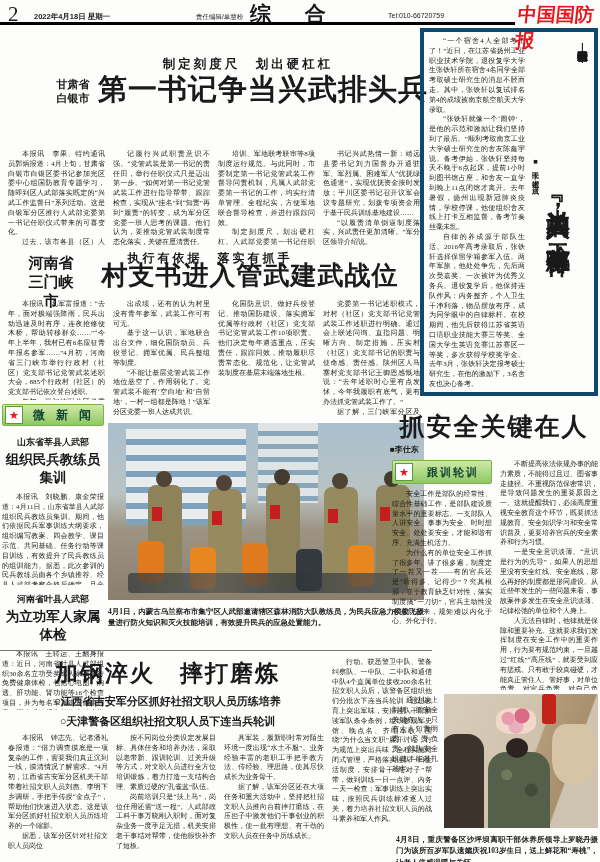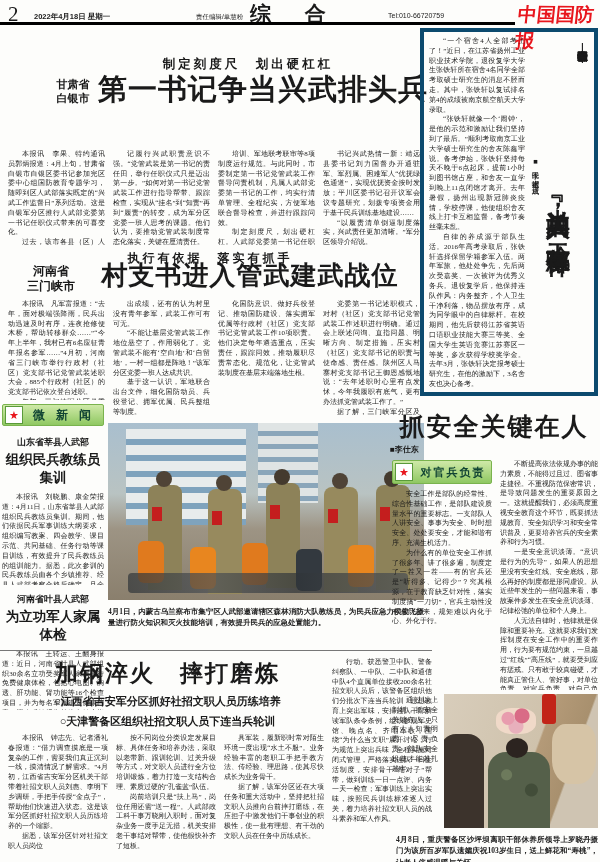--- a/index.html
+++ b/index.html
@@ -52,33 +52,33 @@
   <div class="col" style="left:218px;top:150px;width:97px;height:96px;">
       <p class="para">培训、军地联考联审等8项制度运行规范。与此同时，市委制定第一书记党管武装工作督导问责机制，凡属人武部党委第一书记的工作，均实行清单管理、全程纪实，方便军地联合督导检查，并进行跟踪问效。</p>
       <p class="para">制定刻度尺，划出硬杠杠。人武部党委第一书记任职仪式召开以来，第一</p>
     </div>
   <div class="col" style="left:323px;top:150px;width:97px;height:96px;">
       <p class="para">书记兴武热情一新：靖远县委书记刘力国督办开通驻军、军烈属、困难军人“优抚绿色通道”，实现优抚资金按时发放；平川区委书记召开议军会议专题研究，划拨专项资金用于基干民兵训练基地建设……</p>
       <p class="para">“以履责清单倒逼制度落实，兴武责任更加清晰。”军分区领导介绍说。</p>
     </div>
 
   <div class="abs kicker" style="left:0;top:250px;width:420px;font-size:12px;">执行有依据　落实有抓手</div>
-  <div class="abs hei loc" style="left:24px;top:264px;width:54px;font-size:12px;">
+  <div class="abs hei loc" style="left:24px;top:254px;width:54px;font-size:15px;">
     <div>河南省</div>
     <div>三门峡市</div>
   </div>
   <div class="abs hei headline" style="left:80px;top:258px;width:340px;font-size:26px;letter-spacing:1px;">村支书进入管武建武战位</div>
   <div class="col" style="left:8px;top:300px;width:97px;height:100px;">
       <p class="para">本报讯　凡军富报道：“去年，面对极端强降雨，民兵出动迅速及时有序，连夜抢修便木桥，帮助转移群众……”“今年上半年，我村已有6名应征青年报名参军……”4月初，河南省三门峡市举行行政村（社区）党支部书记党管武装述职大会，885个行政村（社区）的党支部书记依次登台述职。</p>
       <p class="para">年初，三门峡军分区党委一班人在基层走访调研时发现，部分村干部对落实新时代党管武装制度思路不清。</p>
     </div>
   <div class="col" style="left:113px;top:300px;width:97px;height:118px;">
       <p class="para">出成绩，还有的认为村里没有青年参军，武装工作可有可无。</p>
+      <p class="para">基于这一认识，军地联合出台文件，细化国防动员、兵役登记、拥军优属、民兵整组等制度。</p>
       <p class="para">“不能让基层党管武装工作地位悬空了，作用弱化了。党管武装不能有‘空白地’和‘自留地’，一村一组都是阵地！”该军分区党委一班人达成共识。</p>
-      <p class="para">基于这一认识，军地联合出台文件，细化国防动员、兵役登记、拥军优属、民兵整组等制度。</p>
     </div>
   <div class="col" style="left:218px;top:300px;width:97px;height:118px;">
       <p class="para">化国防意识、做好兵役登记、推动国防建设、落实拥军优属等行政村（社区）党支部书记党管武装工作10项职责。他们决定每年遴选重点，压实责任，跟踪问效，推动履职尽责常态化、规范化，让党管武装制度在基层末端落地生根。</p>
     </div>
   <div class="col" style="left:323px;top:300px;width:97px;height:118px;">
       <p class="para">党委第一书记述职模式，对村（社区）党支部书记党管武装工作述职进行明确。通过会上联述问询、直指问题、明晰方向、制定措施，压实村（社区）党支部书记的职责与使命感、责任感。陕州区人马寨村党支部书记王御恩感慨地说：“去年述职时心里有点发怵，今年我履职有底气，更有办法抓党管武装工作了。”</p>
       <p class="para">据了解，三门峡军分区及所属人武部将结合重点民兵分队建设，建立跟踪问效机制。</p>
     </div>
 
   <div class="abs" style="left:2px;top:404px;width:102px;">
@@ -123,21 +123,21 @@
     <div class="vert" style="font-size:7.5px;padding-top:120px;width:12px;">■李干民　本报记者　何正成</div>
     <div class="vert" style="font-size:24px;font-weight:900;width:34px;text-align:center;letter-spacing:2px;">『当过兵的人，干啥都像样』</div>
     <div class="vert hei" style="font-size:10px;font-weight:bold;width:15px;padding-top:6px;">退役复学大学生张铁轩激励舍友全部考取硕士研究生——</div>
   </div>
 
   <div class="abs hei headline" style="left:390px;top:410px;width:208px;font-size:25px;letter-spacing:2px;">抓安全关键在人</div>
   <div class="abs" style="left:390px;top:444px;width:208px;font-size:8px;font-weight:bold;">■李仕东</div>
   <div class="abs" style="left:392px;top:460px;width:100px;height:230px;overflow:hidden;">
     <div class="greenbar" style="height:22px;margin-bottom:6px;">
       <span class="tile">★</span>
-      <span class="lbl" style="font-size:11px;letter-spacing:2px;">对官兵负责</span>
+      <span class="lbl" style="font-size:11px;letter-spacing:2px;">跟训轮训</span>
     </div>
     <div style="font-size:7px;line-height:1.4;">
         <p class="para">安全工作是部队的经常性、综合性基础工作，是部队建设质量水平的重要标志。一支部队人人讲安全、事事为安全、时时想安全、处处要安全，才能和谐有序、充满生机活力。</p>
         <p class="para">为什么有的单位安全工作抓了很多年、讲了很多遍，制度定了一茬又一茬——有的官兵还是“听得多、记得少”？究其根源，在于教育缺乏针对性，落实制度搞“一刀切”，官兵主动性没有调动起来，规矩难以内化于心、外化于行。</p>
       </div>
   </div>
   <div class="col" style="left:500px;top:460px;width:98px;height:230px;">
       <p class="para">不断提高依法依规办事的能力素质，不能得过且过、图省事走捷径。不重视防范保密常识，是导致问题发生的重要原因之一。这就提醒我们，必须高度重视安全教育这个环节，既要抓法规教育、安全知识学习和安全常识普及，更要培养官兵的安全素养和行为习惯。</p>
       <p class="para">一是安全意识淡薄。“意识是行为的先导”，如果人的思想里没有安全红线、安全底线，那么再好的制度都是形同虚设。从近些年发生的一些问题来看，事故案件多发生在安全意识淡薄、纪律松弛的单位和个人身上。</p>
       <p class="para">人无法自律时，他律就是保障和重要补充。这就要求我们发挥制度在安全工作中的重要作用，行为要有规范约束，一旦越过“红线”“高压线”，就要受到应有惩戒。只有敢于较真碰硬，才能真正管住人、管好事，对单位负责，对官兵负责，对自己负责。</p>

